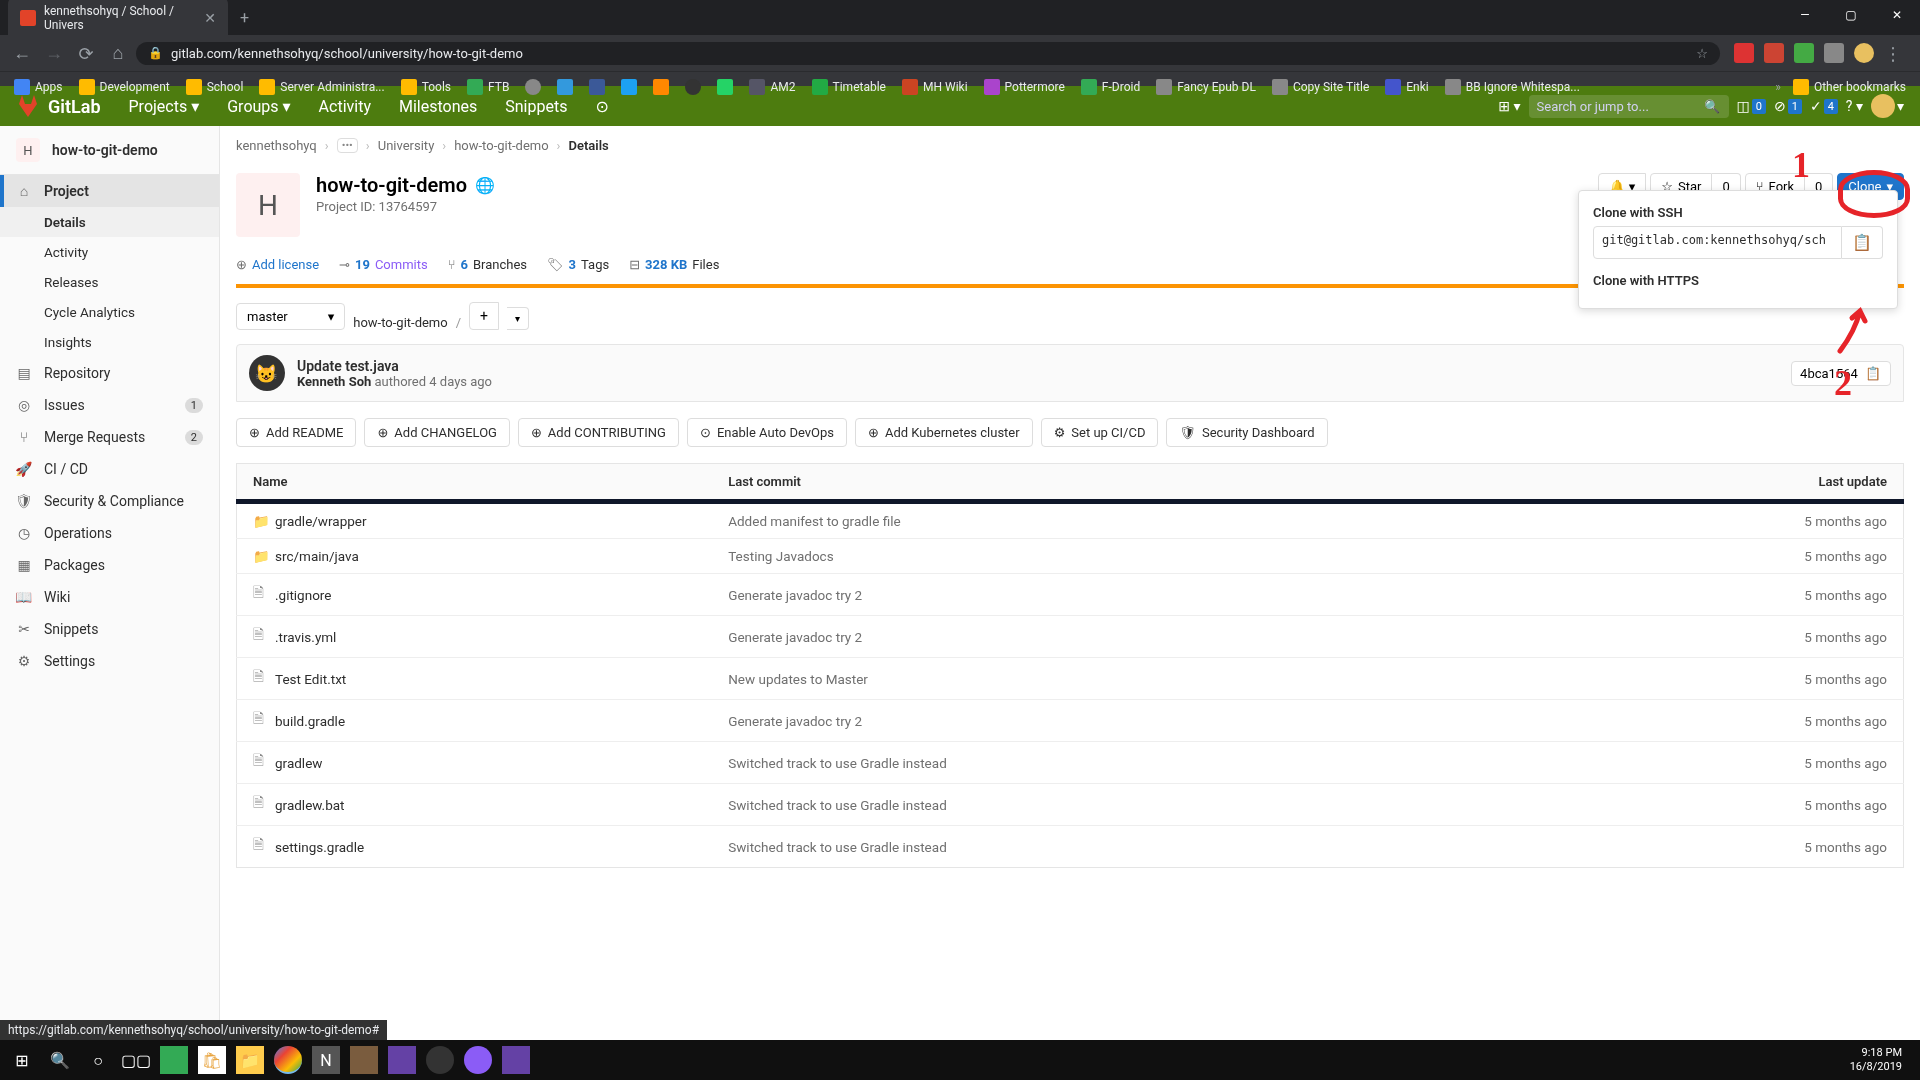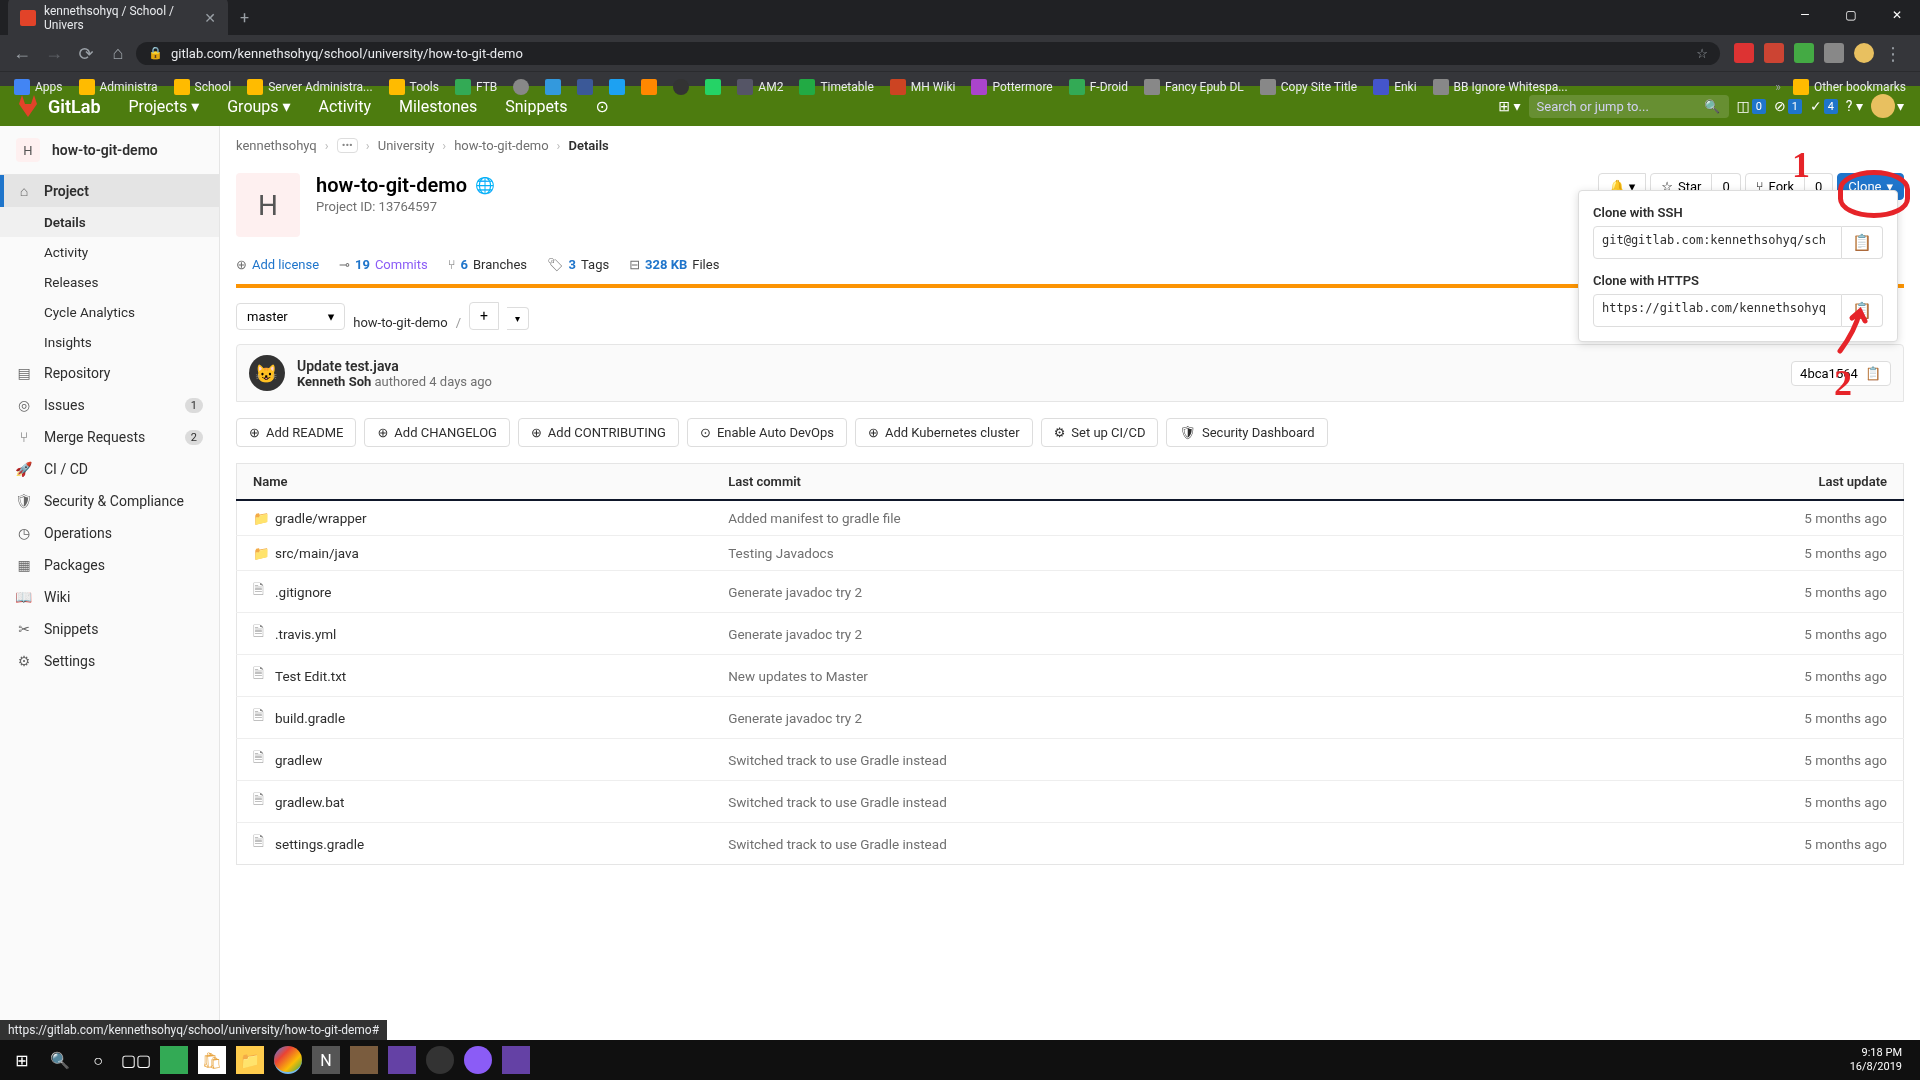--- a/index.html
+++ b/index.html
@@ -79,21 +79,21 @@
 .commit-row { display: flex; align-items: center; gap: 12px; padding: 10px 12px; border: 1px solid #e5e5e5; border-radius: 4px 4px 0 0; background: #fafafa; }
 .commit-avatar { width: 36px; height: 36px; border-radius: 50%; background: #333; display: flex; align-items: center; justify-content: center; color: #f6a; font-size: 18px; }
 .commit-title { font-size: 14px; font-weight: 600; color: #2e2e2e; }
 .commit-meta { font-size: 13px; color: #707070; }
 .commit-sha { margin-left: auto; display: flex; align-items: flex-end; gap: 8px; font-family: monospace; font-size: 13px; border: 1px solid #ddd; border-radius: 4px; padding: 4px 8px; background: #fff; }
 
 .action-btns { display: flex; gap: 8px; margin: 16px 0; }
 .ab { border: 1px solid #ddd; border-radius: 4px; padding: 6px 12px; font-size: 13px; color: #2e2e2e; display: flex; align-items: center; gap: 6px; cursor: pointer; background: #fff; }
 
 .file-table { width: 100%; border: 1px solid #e5e5e5; border-radius: 4px; border-collapse: collapse; }
-.file-table th { text-align: left; font-size: 13px; font-weight: 600; color: #2e2e2e; padding: 10px 16px; border-bottom: 2px solid #0f172a; background: #fafafa; }
+.file-table th { text-align: left; font-size: 13px; font-weight: 600; color: #2e2e2e; padding: 10px 16px; border-bottom: 5px solid #0f172a; background: #fafafa; }
 .file-table th:last-child { text-align: right; }
 .file-table td { padding: 9px 16px; font-size: 13.5px; border-top: 1px solid #eee; }
 .file-table td:last-child { text-align: right; color: #707070; }
 .file-link { color: #2e2e2e; display: flex; align-items: center; gap: 8px; }
 .file-ico { color: #888; width: 14px; }
 .commit-link { color: #707070; }
 
 
 .clone-dd { position: absolute; top: 64px; right: 22px; width: 320px; background: #fff; border: 1px solid #ddd; border-radius: 4px; box-shadow: 0 2px 8px rgba(0,0,0,0.15); padding: 14px; z-index: 10; }
 .clone-label { font-size: 13px; font-weight: 600; color: #2e2e2e; margin-bottom: 6px; }
@@ -150,21 +150,21 @@
       <div style="color:#9aa0a6;font-size:18px">⋮</div>
     </div>
   </div>
   <div class="bookmark-bar">
     <span class="bm">
         <span class="bm-ico" style="background:#4285f4;border-radius:2px"></span>
         <span>Apps</span>
       </span>
     <span class="bm">
         <span class="bm-ico" style="background:#fb0"></span>
-        <span>Administra</span>
+        <span>Development</span>
       </span>
     <span class="bm">
         <span class="bm-ico" style="background:#fb0"></span>
         <span>School</span>
       </span>
     <span class="bm">
         <span class="bm-ico" style="background:#fb0"></span>
         <span>Server Administra...</span>
       </span>
     <span class="bm">
@@ -374,24 +374,20 @@
       </div>
     </div>
 
     <div class="clone-dd">
       <div class="clone-label">Clone with SSH</div>
       <div class="clone-field">
         <div class="clone-input">git@gitlab.com:kennethsohyq/sch</div>
         <div class="clone-copy">📋</div>
       </div>
       <div class="clone-label">Clone with HTTPS</div>
-      <div class="clone-field" style="margin-bottom:0">
-        <div class="clone-input">https://gitlab.com/kennethsohyq</div>
-        <div class="clone-copy">📋</div>
-      </div>
     </div>
 
     <div class="stats">
       <span class="stat" style="color:#1f75cb">
           <span class="stat-ico">⊕</span>
           <span>Add license</span>
         </span>
       <span class="stat">
           <span class="stat-ico">⊸</span>
           <b>19</b> 

